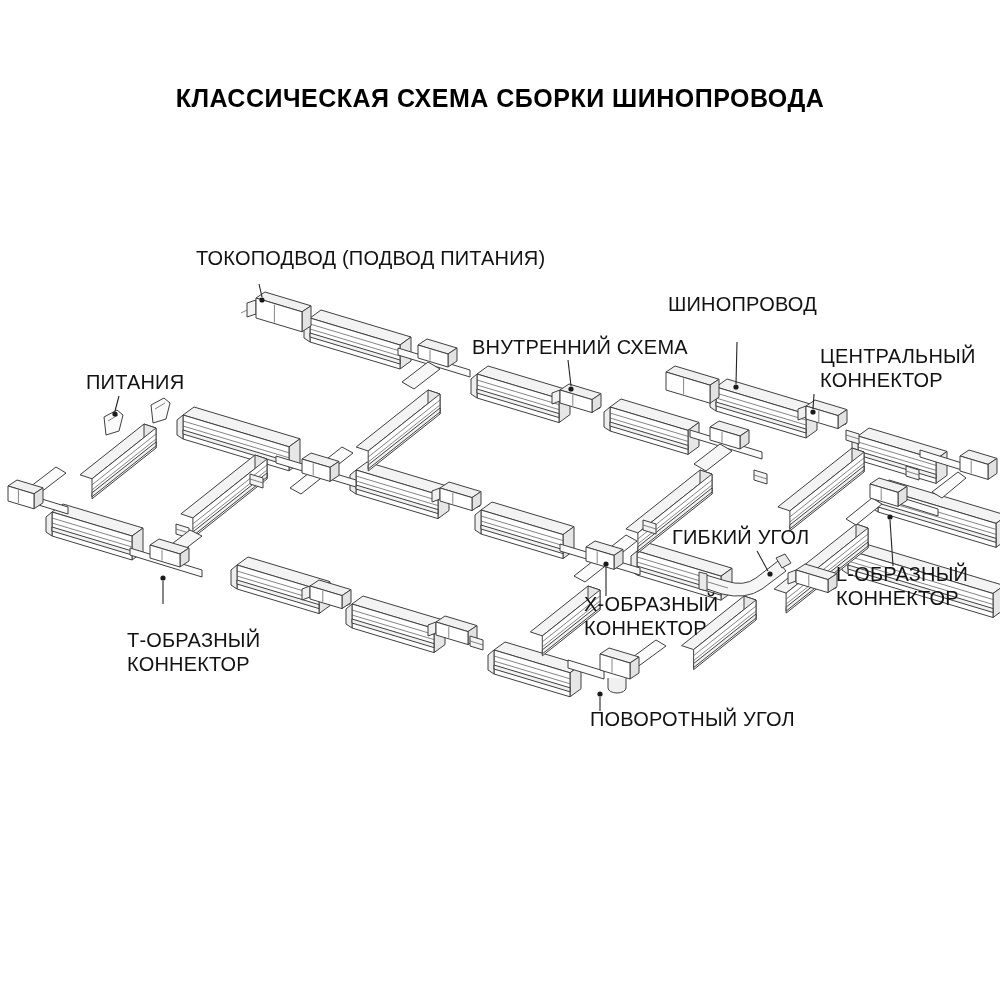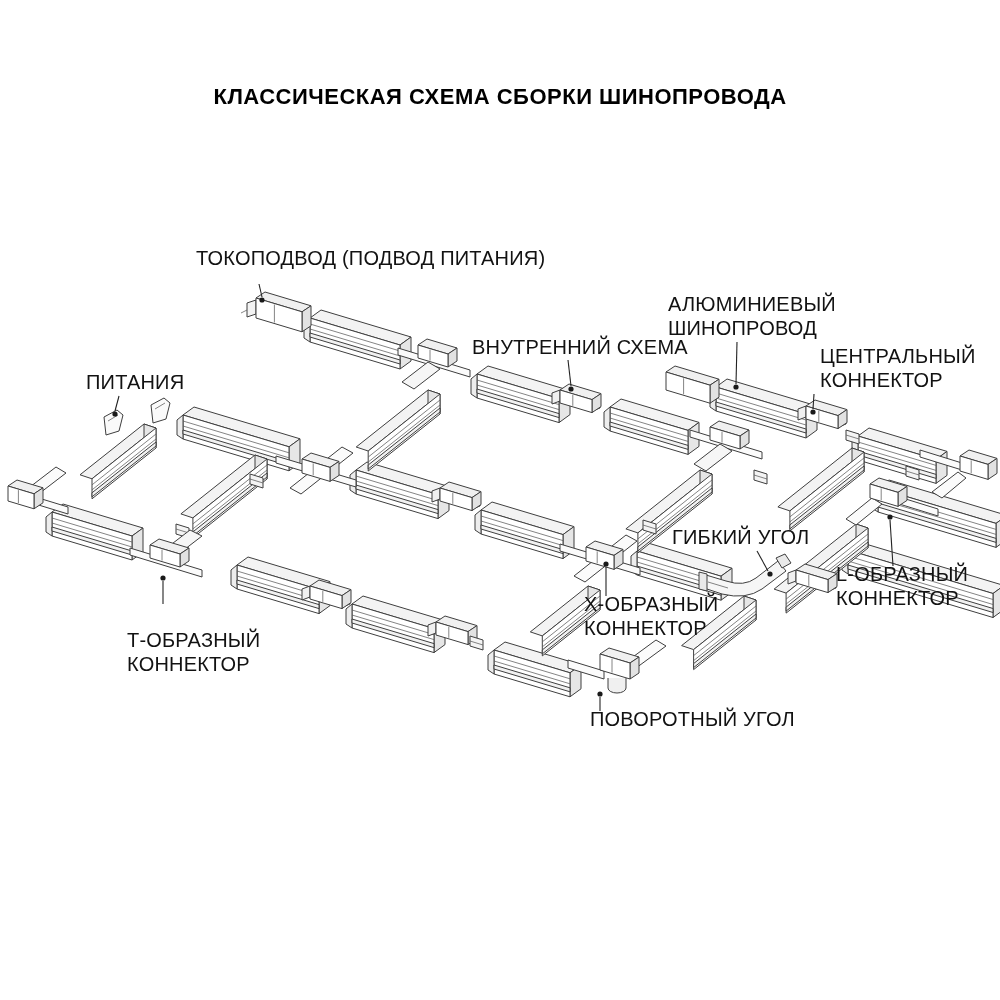--- a/index.html
+++ b/index.html
@@ -1,19 +1,19 @@
 <!DOCTYPE html>
 <html><head>
 <meta charset="utf-8">
 <style>
   html,body{margin:0;padding:0;background:#ffffff;}
   #stage{position:relative;width:1000px;height:1000px;background:#ffffff;overflow:hidden;
          font-family:"Liberation Sans",sans-serif;}
   #page-title{position:absolute;top:84px;left:0;width:1000px;text-align:center;
-              font-size:22px;font-weight:bold;color:#000;letter-spacing:.5px;
+              font-size:25px;font-weight:bold;color:#000;letter-spacing:.5px;
               font-family:"Liberation Sans",sans-serif;}
   #diagram-svg{position:absolute;left:0;top:0;}
   .lbl{position:absolute;font-size:20px;line-height:24px;color:#121212;white-space:nowrap;
        letter-spacing:.2px;}
   svg path{stroke:#3f3f3f;stroke-width:1;stroke-linejoin:round;}
   svg line.thin{stroke:#5b5b5b;stroke-width:.75;}
   svg line.leader{stroke:#232323;stroke-width:1.1;}
   svg circle.dot{fill:#1a1a1a;stroke:none;}
 </style>
 </head>
@@ -425,21 +425,20 @@
       <div class="lbl" style="left: 196px; top: 246px;">
         <div>ТОКОПОДВОД (ПОДВОД ПИТАНИЯ)</div>
       </div>
       <div class="lbl" style="left: 86px; top: 370px;">
         <div>ПИТАНИЯ</div>
       </div>
       <div class="lbl" style="left: 472px; top: 335px;">
         <div>ВНУТРЕННИЙ СХЕМА</div>
       </div>
       <div class="lbl" style="left: 668px; top: 292px;">
-        <div>АЛЮМИНИЕВЫЙ</div>
         <div>ШИНОПРОВОД</div>
       </div>
       <div class="lbl" style="left: 820px; top: 344px;">
         <div>ЦЕНТРАЛЬНЫЙ</div>
         <div>КОННЕКТОР</div>
       </div>
       <div class="lbl" style="left: 672px; top: 525px;">
         <div>ГИБКИЙ УГОЛ</div>
       </div>
       <div class="lbl" style="left: 560px; top: 592px; margin-left: 24px;">

